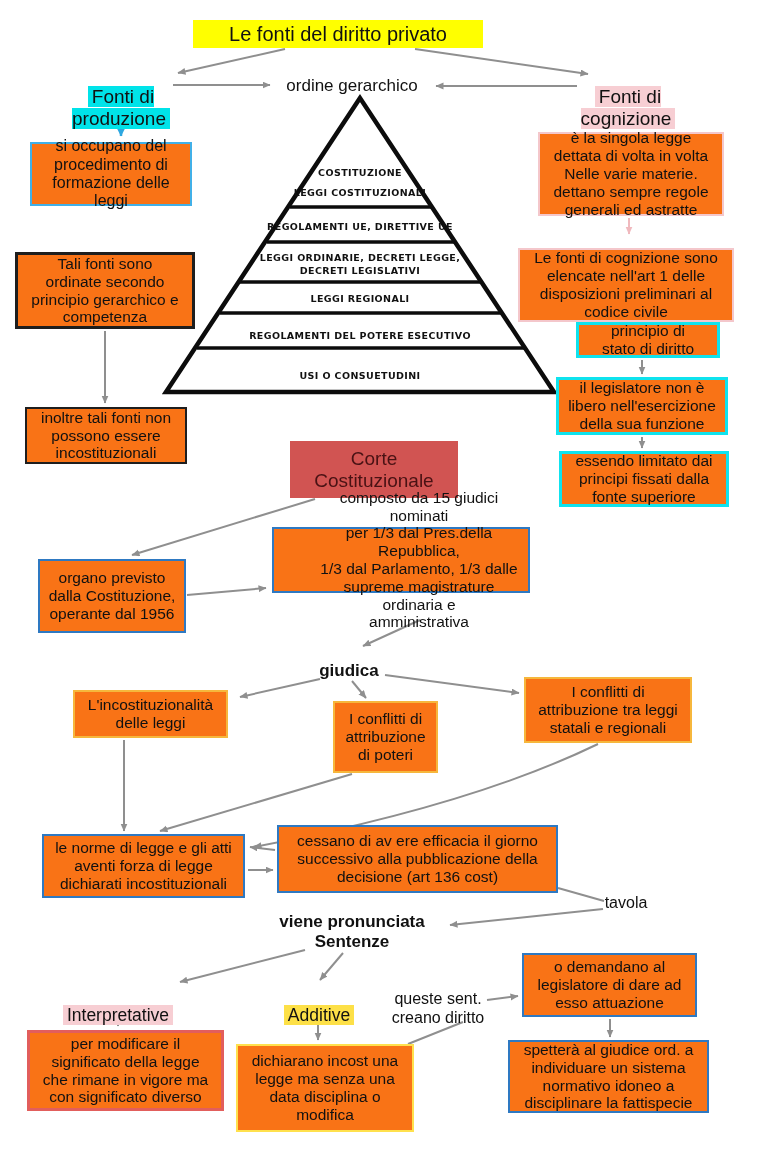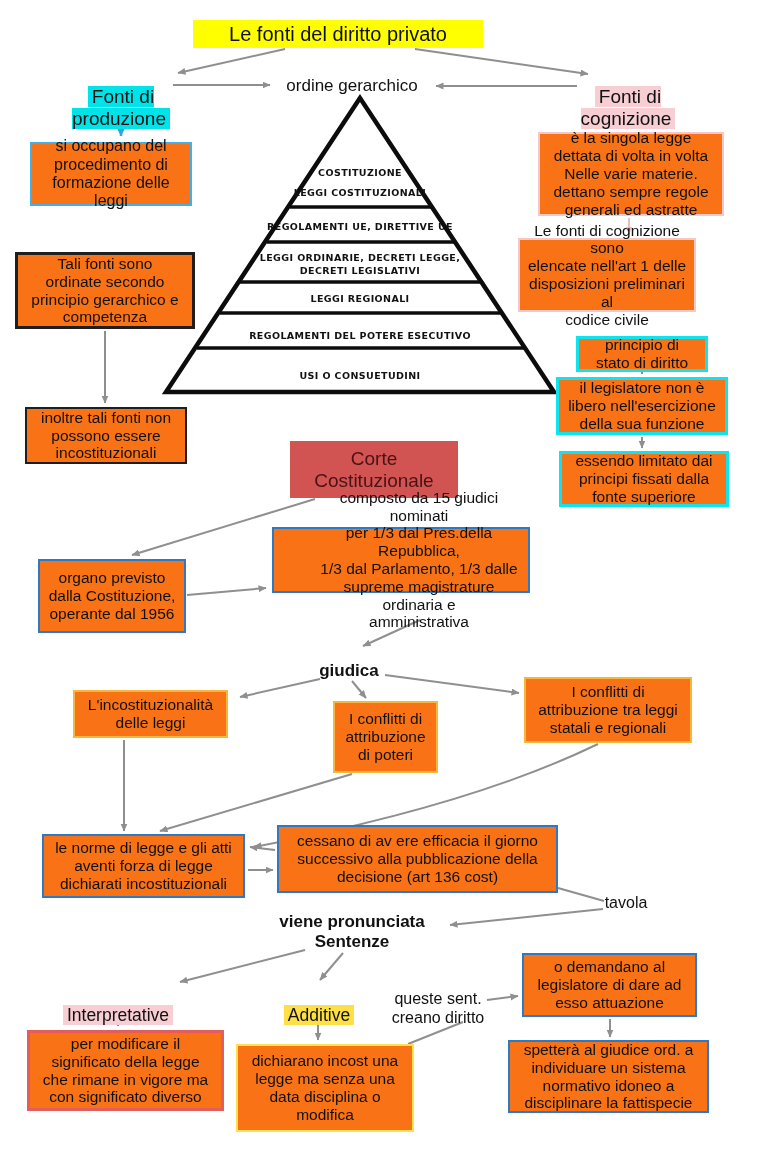--- a/index.html
+++ b/index.html
@@ -125,25 +125,25 @@
 competenza</div>
   <div class="box b-black2" style="left:25px;top:407px;width:162px;height:57px;">inoltre tali fonti non
 possono essere
 incostituzionali</div>
 
   <div class="box b-pink" style="left:538px;top:132px;width:186px;height:84px;">è la singola legge
 dettata di volta in volta
 Nelle varie materie.
 dettano sempre regole
 generali ed astratte</div>
-  <div class="box b-pink" style="left:518px;top:238px;width:178px;height:74px;">Le fonti di cognizione sono
+  <div class="box b-pink" style="left:518px;top:248px;width:216px;height:74px;">Le fonti di cognizione sono
 elencate nell'art 1 delle
 disposizioni preliminari al
 codice civile</div>
-  <div class="box b-cyan" style="left:576px;top:336px;width:132px;height:36px;">principio di
+  <div class="box b-cyan" style="left:576px;top:322px;width:144px;height:36px;">principio di
 stato di diritto</div>
   <div class="box b-cyan" style="left:556px;top:377px;width:172px;height:58px;">il legislatore non è
 libero nell'esercizione
 della sua funzione</div>
   <div class="box b-cyan" style="left:559px;top:451px;width:170px;height:56px;">essendo limitato dai
 principi fissati dalla
 fonte superiore</div>
 
   <div class="box" id="corte" style="left:290px;top:441px;width:168px;height:57px;">Corte
 Costituzionale</div>

